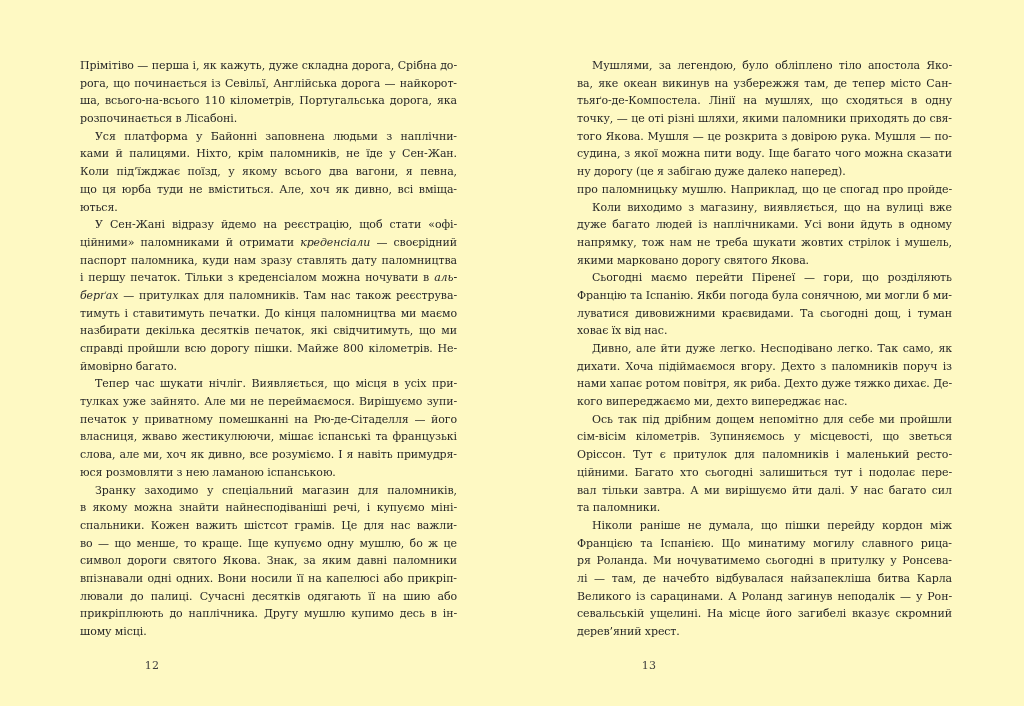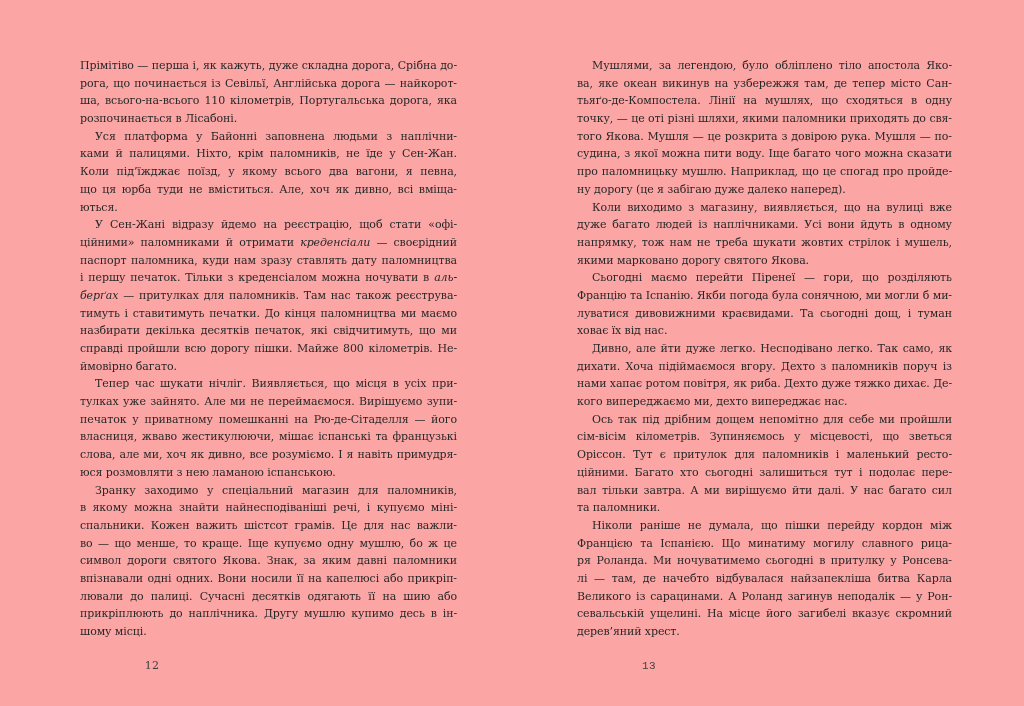--- a/index.html
+++ b/index.html
@@ -1,20 +1,20 @@
 <!DOCTYPE html>
 <html><head>
 <meta charset="utf-8">
 <style>
   html, body { margin: 0; padding: 0; background: #ffffff; }
   .spread {
     position: relative;
     width: 1024px;
     height: 706px;
-    background: #fca5a5;
+    background: #fef9c3;
     overflow: hidden;
     font-family: "DejaVu Serif", "Liberation Serif", serif;
     color: #282828;
   }
   .text-column {
     position: absolute;
     top: 57px;
     font-size: 11px;
     line-height: 17.7px;
     letter-spacing: -0.1px;
@@ -35,21 +35,21 @@
   .folio {
     position: absolute;
     top: 659px;
     transform: translateX(-50%);
     font-size: 11px;
     line-height: 14px;
     color: #3f3f3f;
     letter-spacing: 0.3px;
   }
   .folio-left  { left: 152px; text-align: center; }
-  .folio-right { left: 649px; font-family: Liberation Mono, monospace; }
+  .folio-right { left: 649px; }
 </style>
 </head>
 <body>
 
 <div class="spread">
 
   <div class="text-column col-left" id="left-column">
       <div class="line">Прімітіво — перша і, як кажуть, дуже складна дорога, Срібна до-</div>
       <div class="line">рога, що починається із Севільї, Англійська дорога — найкорот-</div>
       <div class="line">ша, всього-на-всього 110 кілометрів, Португальська дорога, яка</div>
@@ -85,22 +85,22 @@
       <div class="line par-end">шому місці.</div>
     </div>
 
   <div class="text-column col-right" id="right-column">
       <div class="line indent">Мушлями, за легендою, було обліплено тіло апостола Яко-</div>
       <div class="line">ва, яке океан викинув на узбережжя там, де тепер місто Сан-</div>
       <div class="line">тьяґо-де-Компостела. Лінії на мушлях, що сходяться в одну</div>
       <div class="line">точку, — це оті різні шляхи, якими паломники приходять до свя-</div>
       <div class="line">того Якова. Мушля — це розкрита з довірою рука. Мушля — по-</div>
       <div class="line">судина, з якої можна пити воду. Іще багато чого можна сказати</div>
+      <div class="line par-end">ну дорогу (це я забігаю дуже далеко наперед).</div>
       <div class="line">про паломницьку мушлю. Наприклад, що це спогад про пройде-</div>
-      <div class="line par-end">ну дорогу (це я забігаю дуже далеко наперед).</div>
       <div class="line indent">Коли виходимо з магазину, виявляється, що на вулиці вже</div>
       <div class="line">дуже багато людей із наплічниками. Усі вони йдуть в одному</div>
       <div class="line">напрямку, тож нам не треба шукати жовтих стрілок і мушель,</div>
       <div class="line par-end">якими марковано дорогу святого Якова.</div>
       <div class="line indent">Сьогодні маємо перейти Піренеї — гори, що розділяють</div>
       <div class="line">Францію та Іспанію. Якби погода була сонячною, ми могли б ми-</div>
       <div class="line">луватися дивовижними краєвидами. Та сьогодні дощ, і туман</div>
       <div class="line par-end">ховає їх від нас.</div>
       <div class="line indent">Дивно, але йти дуже легко. Несподівано легко. Так само, як</div>
       <div class="line">дихати. Хоча підіймаємося вгору. Дехто з паломників поруч із</div>

